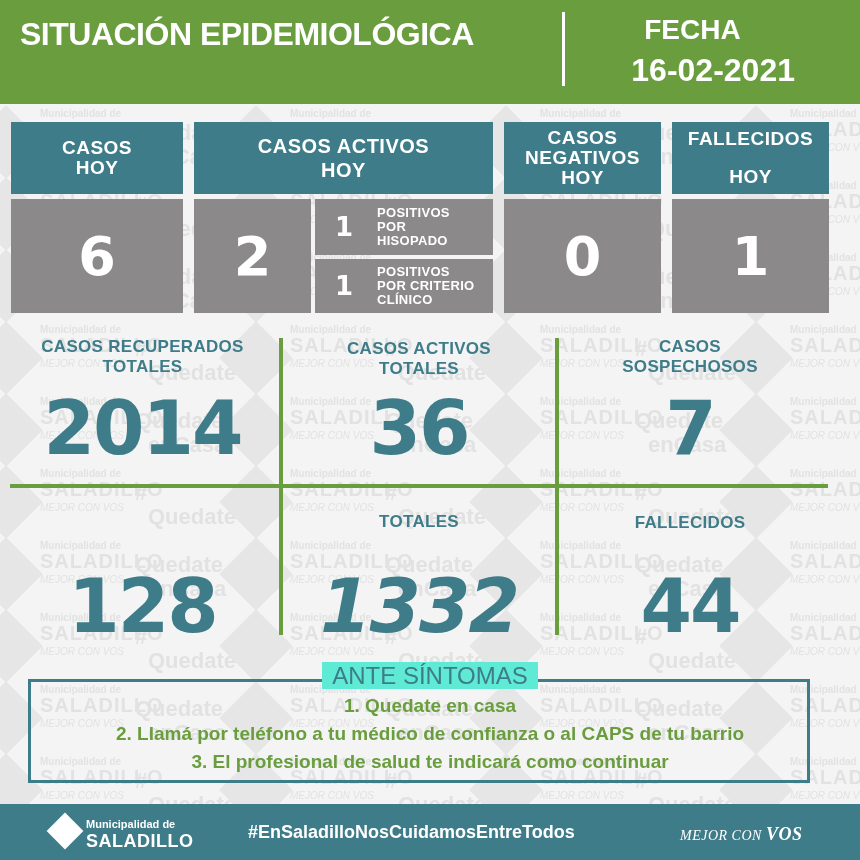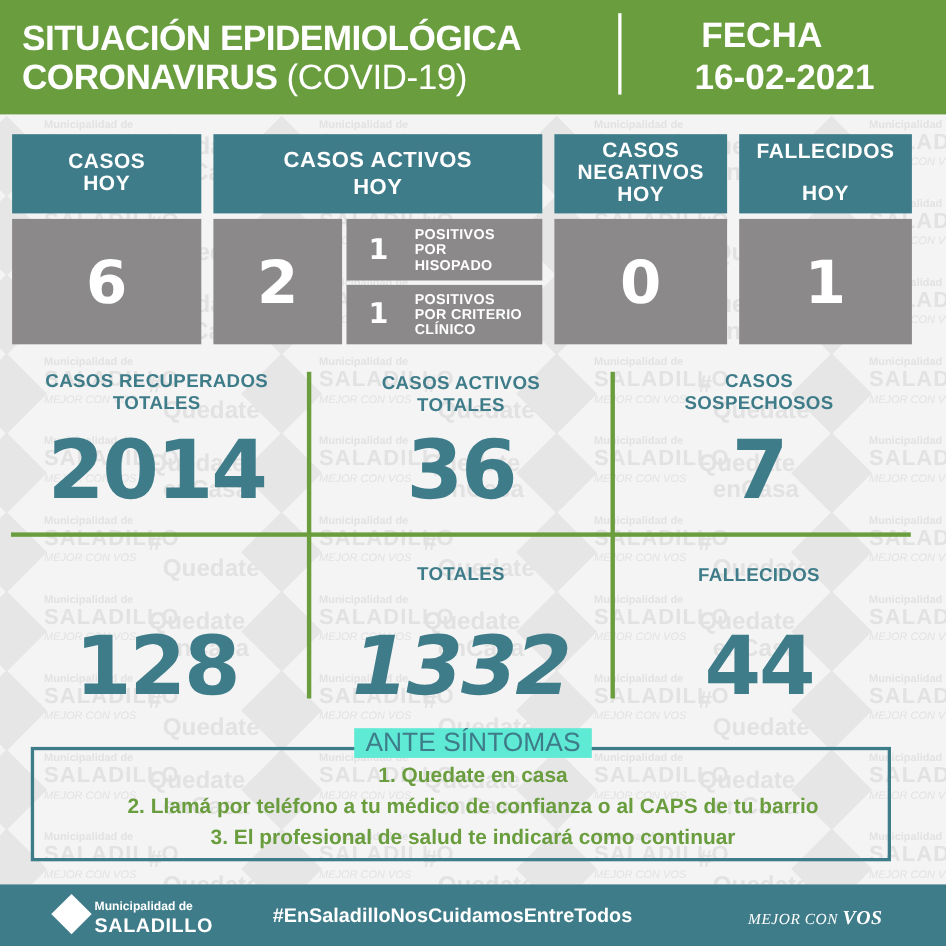--- a/index.html
+++ b/index.html
@@ -42,21 +42,21 @@
       position: absolute; left: 20px; top: 52px;
       font-family: "Liberation Sans", sans-serif; font-weight: bold;
       font-size: 32px; letter-spacing: -0.5px;
     }
     .header .title2 .light { font-weight: normal; }
     .header .divider {
       position: absolute; left: 562px; top: 12px; width: 3px; height: 74px; background: #fff;
     }
     .header .fecha-label {
       position: absolute; left: 590px; top: 14px; width: 205px; text-align: center;
-      font-family: "Liberation Sans", sans-serif; font-weight: bold; font-size: 32px;
+      font-family: "Liberation Sans", sans-serif; font-weight: bold; font-size: 28px;
     }
     .header .fecha-value {
       position: absolute; left: 590px; top: 52px; width: 205px; text-align: right;
       font-family: "Liberation Sans", sans-serif; font-weight: bold; font-size: 32px;
     }
 
     
     .teal-box {
       position: absolute; background: #3e7c89; color: #fff;
       display: flex; flex-direction: column; align-items: center; justify-content: center;
@@ -420,23 +420,20 @@
     <div class="wm-cell" style="left: 730px; top: 648px;">
       <div class="wm-diamond"></div>
       <div class="wm-small">Municipalidad de</div>
       <div class="wm-big">SALADILLO</div>
       <div class="wm-sub">MEJOR CON VOS</div>
     </div>
   </div>
 
 <div class="header">
   <div class="title1">SITUACIÓN EPIDEMIOLÓGICA</div>
-  <div class="title2">
-    <span id="t2b">CORONAVIRUS</span><span class="light" id="t2l"> (COVID-19)</span>
-  </div>
   <div class="divider"></div>
   <div class="fecha-label">FECHA</div>
   <div class="fecha-value">16-02-2021</div>
 </div>
 
 <div class="teal-box" style="left:11px;top:122px;width:172px;height:72px;">
   <div>CASOS</div>
   <div>HOY</div>
 </div>
 <div class="grey-box" style="left:11px;top:199px;width:172px;height:114px;">6</div>

